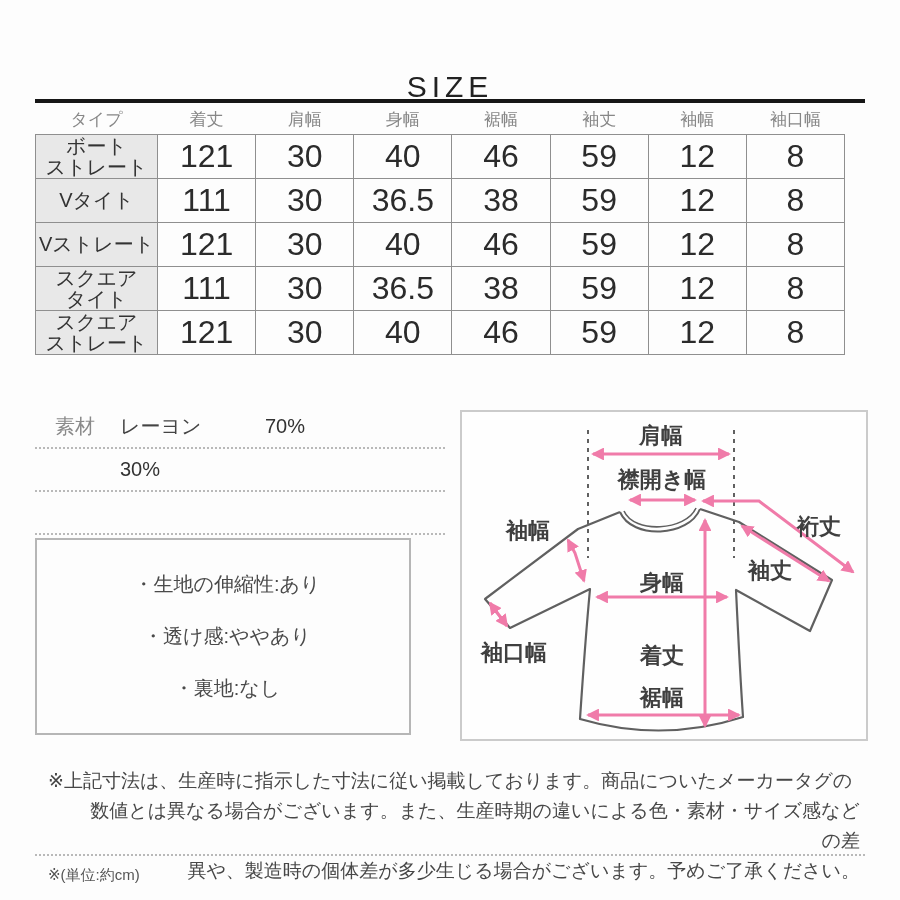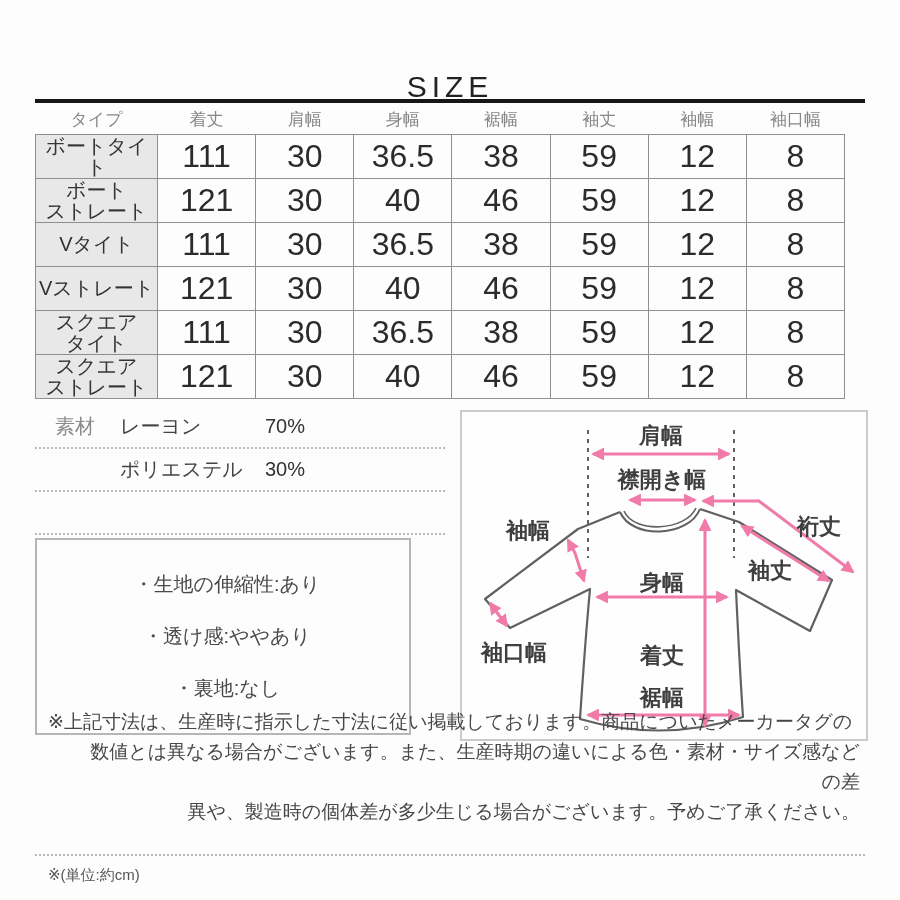--- a/index.html
+++ b/index.html
@@ -58,21 +58,21 @@
     border:2px solid #cbcbcb;box-sizing:border-box;background:#fefefe;
   }
   .diagram-box svg{position:absolute;top:0;left:0;}
   .diagram-box text{
     font-family:"Liberation Sans","DejaVu Sans",sans-serif;
     font-size:22px;font-weight:600;fill:#3f3f3f;text-anchor:middle;
   }
 
   
   .disclaimer{
-    position:absolute;top:707px;left:48px;width:812px;
+    position:absolute;top:766px;left:48px;width:812px;
     font-size:19px;line-height:30px;color:#474747;
   }
   .disclaimer .cont{padding-left:27px;text-align:right;}
   .bottom-rule{position:absolute;top:854px;left:35px;width:830px;border-top:2px dotted #b9b9b9;}
   .unit-note{position:absolute;top:866px;left:48px;font-size:15px;color:#555;}
 </style>
 </head>
 <body>
 
 <div class="page">
@@ -98,30 +98,20 @@
         <th>肩幅</th>
         <th>身幅</th>
         <th>裾幅</th>
         <th>袖丈</th>
         <th>袖幅</th>
         <th>袖口幅</th>
       </tr>
     </thead>
     <tbody>
       <tr>
-        <td class="type-cell">ボートタイト</td>
-        <td class="num-cell">111</td>
-        <td class="num-cell">30</td>
-        <td class="num-cell">36.5</td>
-        <td class="num-cell">38</td>
-        <td class="num-cell">59</td>
-        <td class="num-cell">12</td>
-        <td class="num-cell">8</td>
-      </tr>
-      <tr>
         <td class="type-cell">ボート
 ストレート</td>
         <td class="num-cell">121</td>
         <td class="num-cell">30</td>
         <td class="num-cell">40</td>
         <td class="num-cell">46</td>
         <td class="num-cell">59</td>
         <td class="num-cell">12</td>
         <td class="num-cell">8</td>
       </tr>
@@ -171,21 +161,20 @@
   </table>
 
   <div class="material">
     <div class="mat-row">
       <span class="mat-label">素材</span>
       <span class="mat-name">レーヨン</span>
       <span class="mat-pct">70%</span>
     </div>
     <div class="mat-row">
       <span class="mat-label"></span>
-      <span class="mat-name">ポリエステル</span>
       <span class="mat-pct">30%</span>
     </div>
     <div class="mat-row"></div>
   </div>
 
   <div class="props-box">
     <span>・生地の伸縮性:あり</span>
     <span>・透け感:ややあり</span>
     <span>・裏地:なし</span>
   </div>

